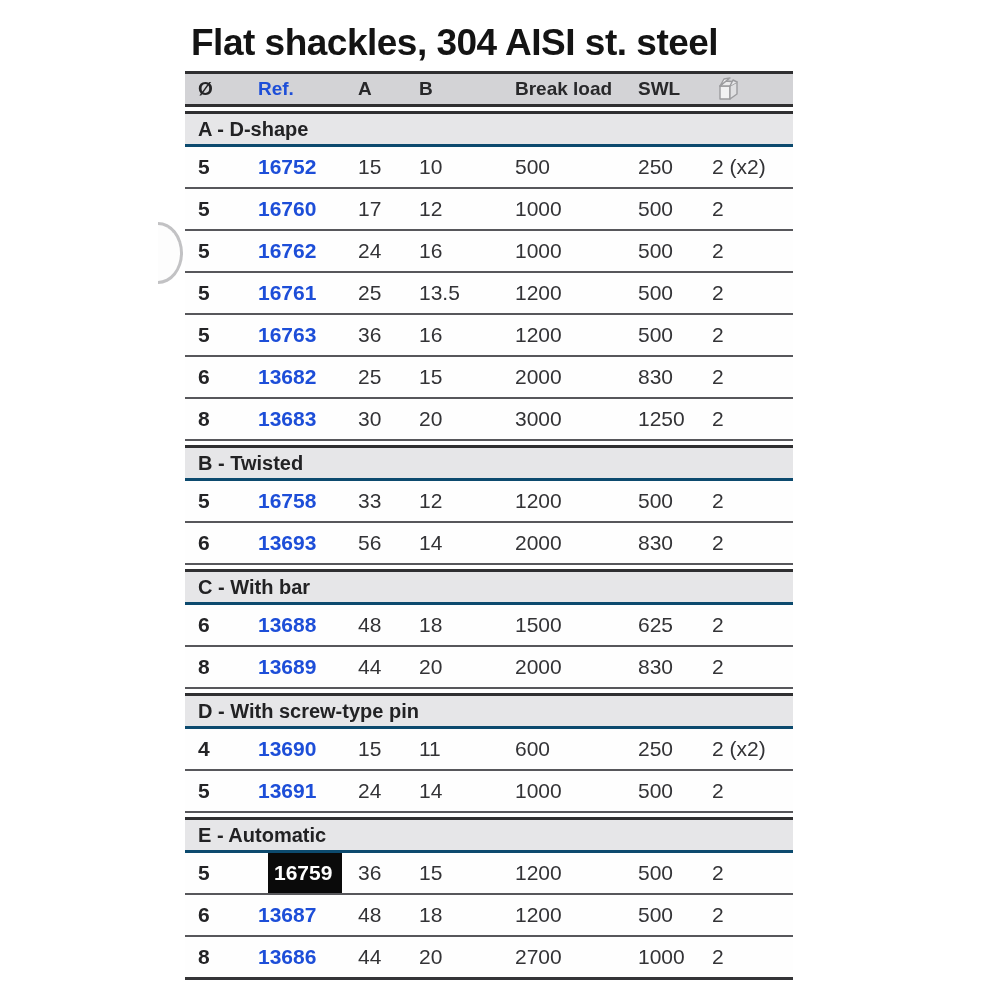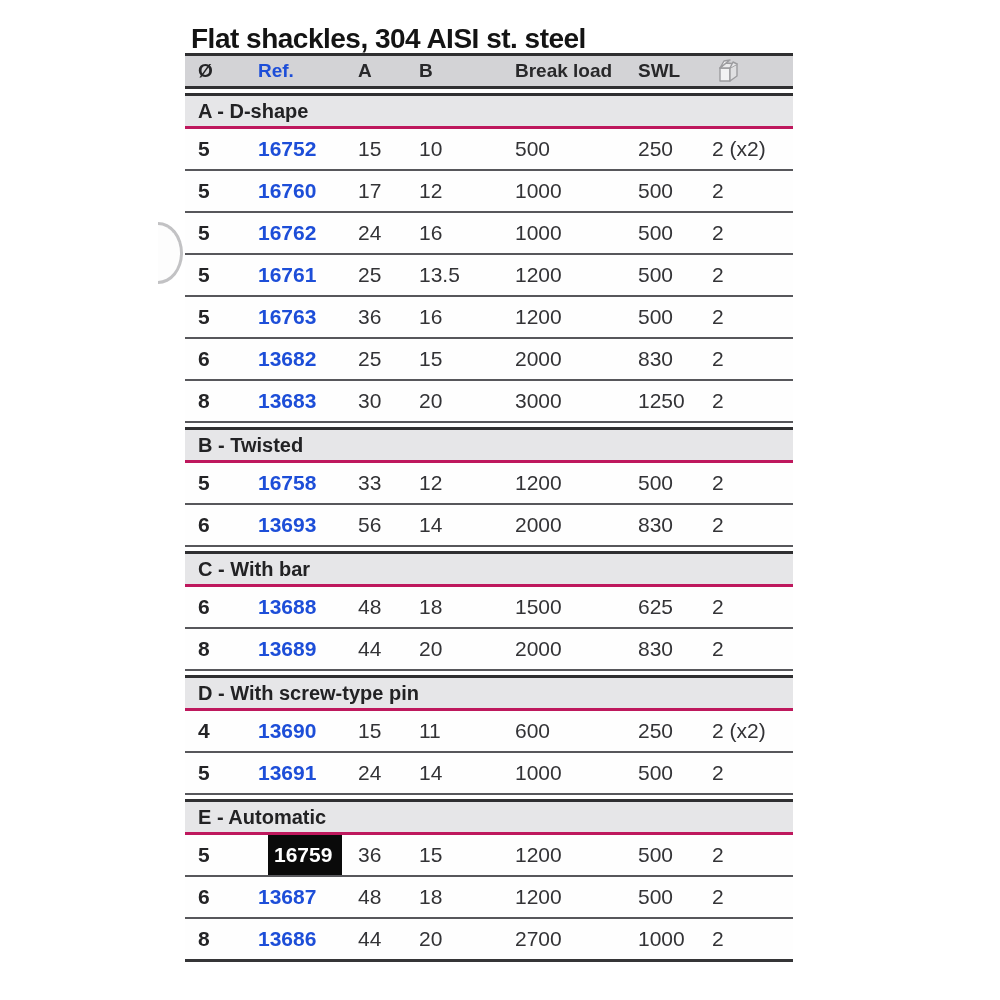--- a/index.html
+++ b/index.html
@@ -3,34 +3,34 @@
 <meta charset="utf-8">
 <style>
   html,body{margin:0;padding:0;}
   body{
     width:1000px;height:1000px;background:#ffffff;position:relative;
     font-family:"Liberation Sans", sans-serif;color:#212123;
     overflow:hidden;
   }
   .content{position:absolute;left:185px;top:24px;width:608px;}
   .title{
-    font-size:28px;font-weight:700;letter-spacing:-0.5px;color:#141414;
-    margin:0 0 0 6px;line-height:1.05;
+    font-size:37px;font-weight:700;letter-spacing:-0.5px;color:#141414;
+    margin:0 0 8px 6px;line-height:1.05;
   }
   .table{width:608px;}
   .thead{
     display:grid;grid-template-columns:62px 105px 58px 100px 126px 74px 83px;
     align-items:center;height:30px;background:#d3d3d6;
     border-top:3px solid #2f2f31;border-bottom:3px solid #2f2f31;
     margin-bottom:2px;
     font-size:19px;font-weight:700;color:#28282a;
   }
   .shead{
     height:30px;line-height:30px;background:#e6e6e8;
-    border-top:3px solid #2f2f31;border-bottom:3px solid #be185d;
+    border-top:3px solid #2f2f31;border-bottom:3px solid #0c4a6e;
     margin-top:4px;
     font-size:20px;font-weight:700;color:#222224;padding-left:13px;
   }
   .tr{
     display:grid;grid-template-columns:62px 105px 58px 100px 126px 74px 83px;
     align-items:center;height:40px;background:#fefefe;
     border-bottom:2px solid #57575b;
     font-size:21px;color:#333336;
   }
   .tr.last{border-bottom:3px solid #353537;}

